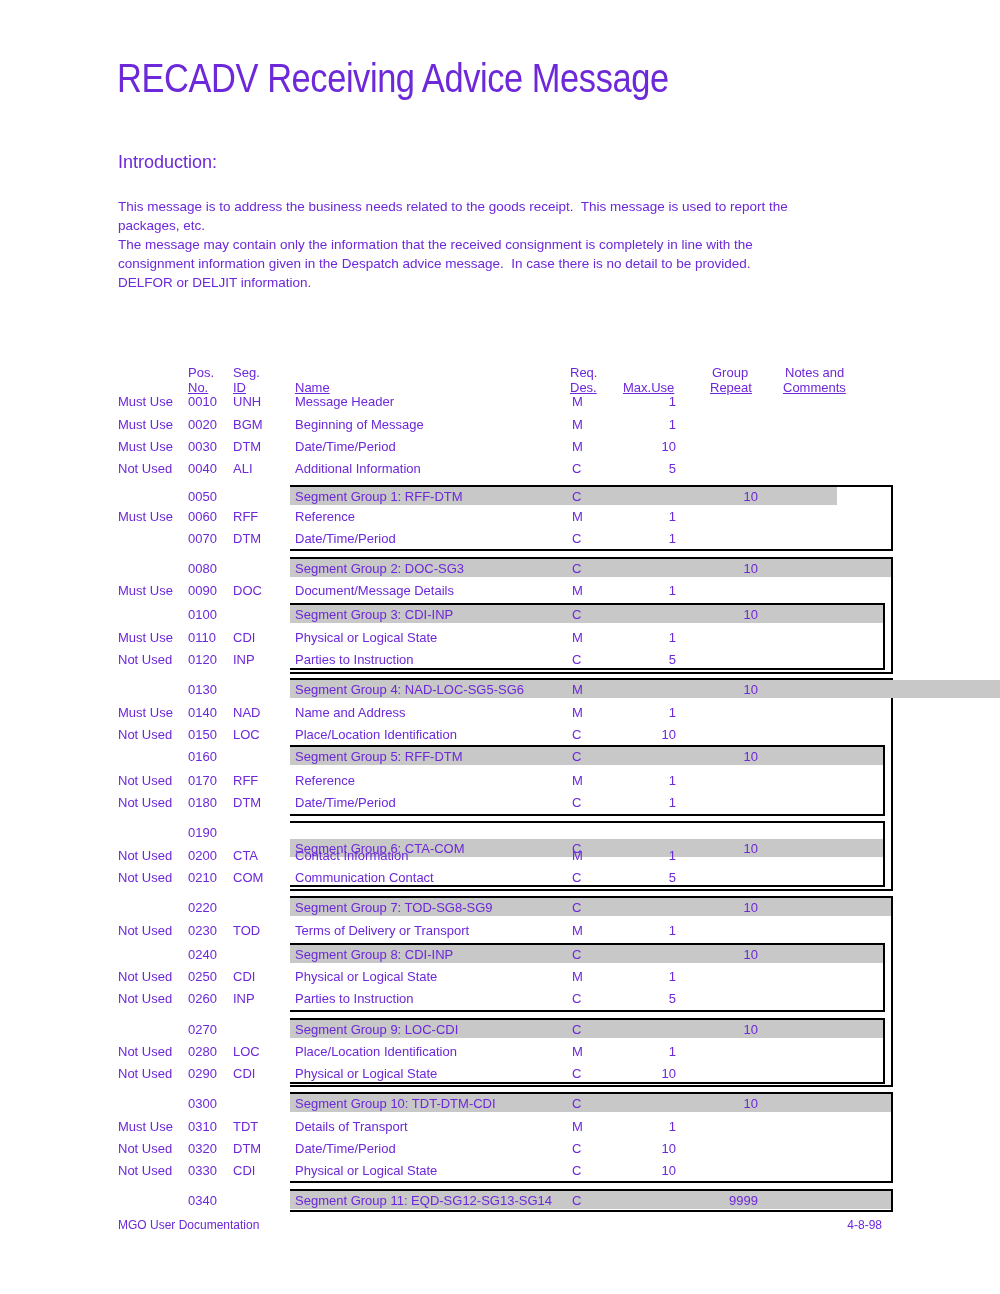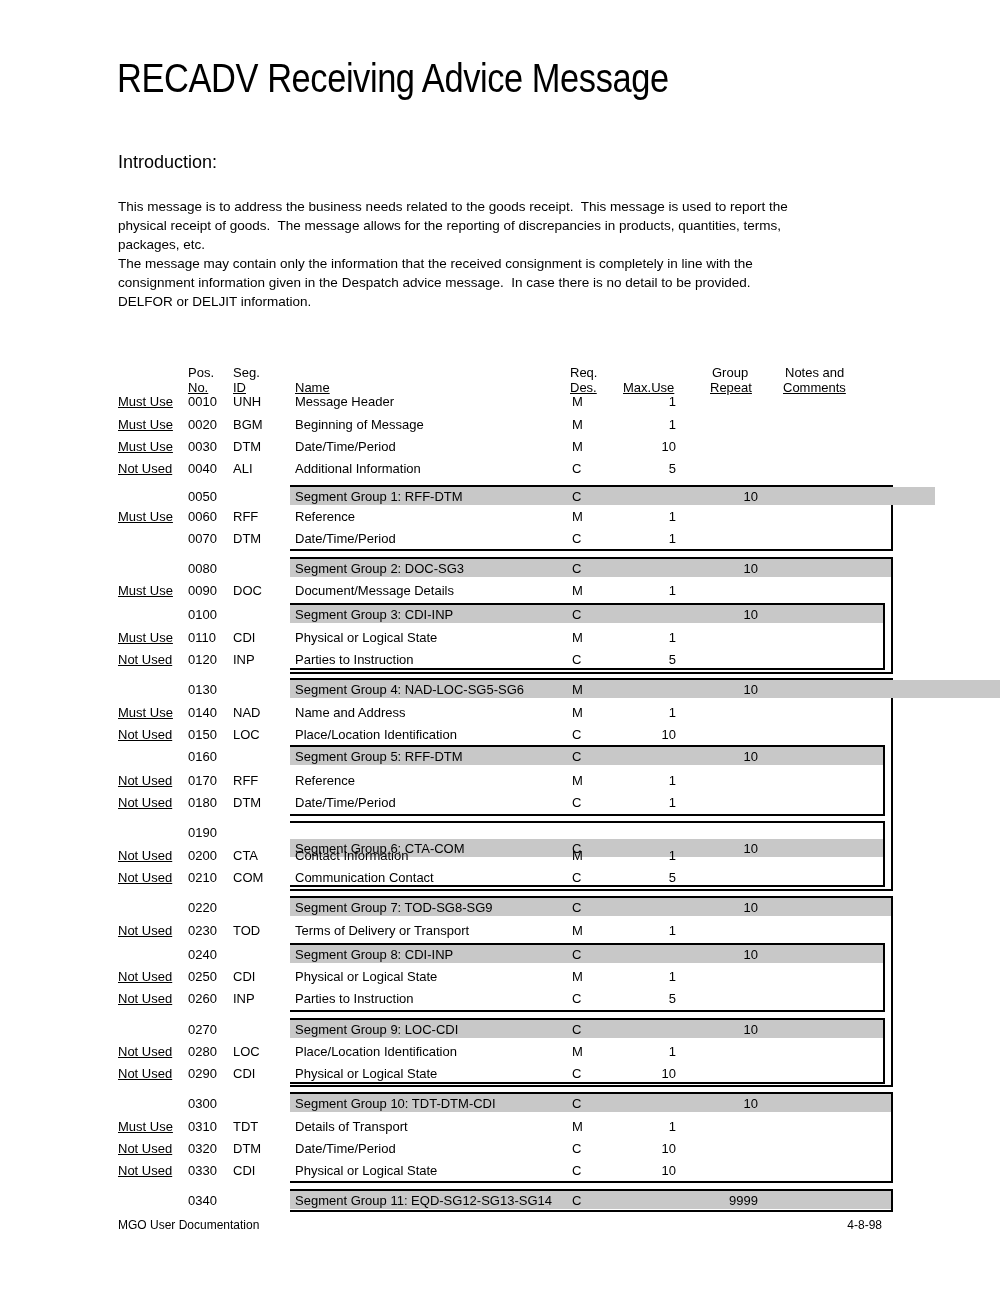--- a/index.html
+++ b/index.html
@@ -1,61 +1,60 @@
 <!DOCTYPE html>
 <html><head>
 <meta charset="utf-8">
 <style>
   html,body{margin:0;padding:0;background:#ffffff;}
   *{box-sizing:border-box;}
   .page{
     position:relative;width:1000px;height:1294px;background:#ffffff;
-    font-family:"Liberation Sans",sans-serif;color:#000000;overflow:hidden;
+    font-family:"Liberation Sans",sans-serif;color:#6d28d9;overflow:hidden;
   }
   .title{
     position:absolute;left:117px;top:55px;font-size:41px;font-weight:400;
     white-space:pre;transform:scaleX(0.84);transform-origin:left top;letter-spacing:-0.5px;
   }
   .intro-h{position:absolute;left:118px;top:152px;font-size:18px;white-space:pre;}
   .intro{position:absolute;left:118px;top:197px;font-size:13.5px;}
   .iline{white-space:pre;line-height:19px;height:19px;}
   .h{position:absolute;font-size:13px;white-space:pre;}
   .u{text-decoration:underline;}
   #tbl{position:absolute;left:0;top:0;width:1000px;height:1294px;}
   .gbox{position:absolute;border:2px solid #000;border-left:none;z-index:1;background:transparent;}
   .gbar{position:absolute;height:18px;z-index:2;}
   .gbar span{position:absolute;top:2px;font-size:13px;white-space:pre;}
   .gn{left:5px;}
   .grq{left:282px;}
   .grp{left:368px;width:100px;text-align:right;}
   .gpos{position:absolute;left:188px;font-size:13px;z-index:3;white-space:pre;}
   .row{position:absolute;left:0;width:1000px;height:16px;z-index:3;}
   .row span{position:absolute;top:0;font-size:13px;white-space:pre;}
-  .cu{left:118px;text-decoration:underline;}
+  .cu{left:118px;}
   .cp{left:188px;}
   .cs{left:233px;}
   .cn{left:295px;}
   .cr{left:572px;}
   .cm{left:590px;width:86px;text-align:right;}
   .foot{position:absolute;top:1218px;font-size:12px;white-space:pre;}
   .foot-l{left:118px;}
   .foot-r{left:682px;width:200px;text-align:right;}
 </style>
 </head>
 <body>
 
 <div class="page">
 
   <div class="title">RECADV Receiving Advice Message</div>
 
   <div class="intro-h">Introduction:</div>
 
   <div class="intro">
     <div class="iline">This message is to address the business needs related to the goods receipt.  This message is used to report the</div>
-    <div class="iline">physical receipt of goods.  The message allows for the reporting of discrepancies in products, quantities, terms,</div>
     <div class="iline">packages, etc.</div>
     <div class="iline">The message may contain only the information that the received consignment is completely in line with the</div>
     <div class="iline">consignment information given in the Despatch advice message.  In case there is no detail to be provided.</div>
     <div class="iline">DELFOR or DELJIT information.</div>
   </div>
 
   <div>
     <span class="h" style="left:188px;top:365px">Pos.</span>
     <span class="h u" style="left:188px;top:380px">No.</span>
     <span class="h" style="left:233px;top:365px">Seg.</span>
@@ -75,21 +74,21 @@
       <div class="gbox" style="left: 290px; top: 557px; width: 603px; height: 117px; border-color: rgb(0, 0, 0);"></div>
       <div class="gbox" style="left: 290px; top: 603px; width: 595px; height: 67px; border-color: rgb(0, 0, 0);"></div>
       <div class="gbox" style="left: 290px; top: 678px; width: 603px; height: 213px; border-color: rgb(0, 0, 0);"></div>
       <div class="gbox" style="left: 290px; top: 745px; width: 595px; height: 71px; border-color: rgb(0, 0, 0);"></div>
       <div class="gbox" style="left: 290px; top: 821px; width: 595px; height: 66px; border-color: rgb(0, 0, 0);"></div>
       <div class="gbox" style="left: 290px; top: 896px; width: 603px; height: 191px; border-color: rgb(0, 0, 0);"></div>
       <div class="gbox" style="left: 290px; top: 943px; width: 595px; height: 69px; border-color: rgb(0, 0, 0);"></div>
       <div class="gbox" style="left: 290px; top: 1018px; width: 595px; height: 66px; border-color: rgb(0, 0, 0);"></div>
       <div class="gbox" style="left: 290px; top: 1092px; width: 603px; height: 91px; border-color: rgb(0, 0, 0);"></div>
       <div class="gbox" style="left: 290px; top: 1189px; width: 603px; height: 23px; border-color: rgb(0, 0, 0);"></div>
-      <div class="gbar" style="left: 290px; top: 487px; width: 645px; background: rgb(200, 200, 200);">
+      <div class="gbar" style="left: 290px; top: 487px; width: 547px; background: rgb(200, 200, 200);">
     <span class="gn">Segment Group 1: RFF-DTM</span>
     <span class="grq">C</span>
     <span class="grp">10</span>
   </div>
       <span class="gpos" style="top: 489px;">0050</span>
       <div class="gbar" style="left: 290px; top: 559px; width: 601px; background: rgb(200, 200, 200);">
     <span class="gn">Segment Group 2: DOC-SG3</span>
     <span class="grq">C</span>
     <span class="grp">10</span>
   </div>

